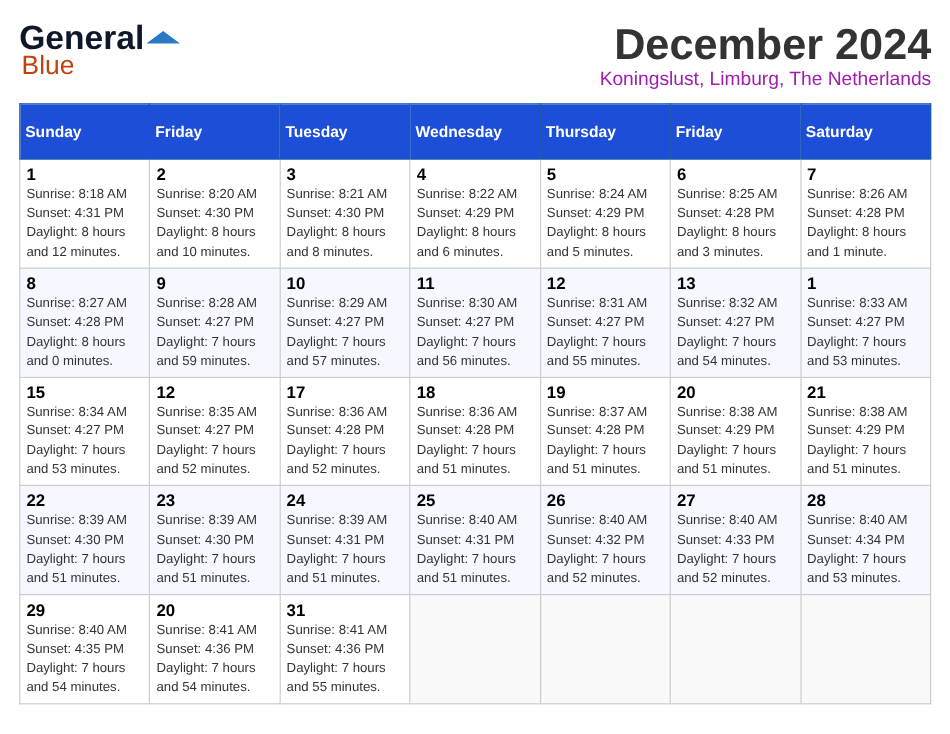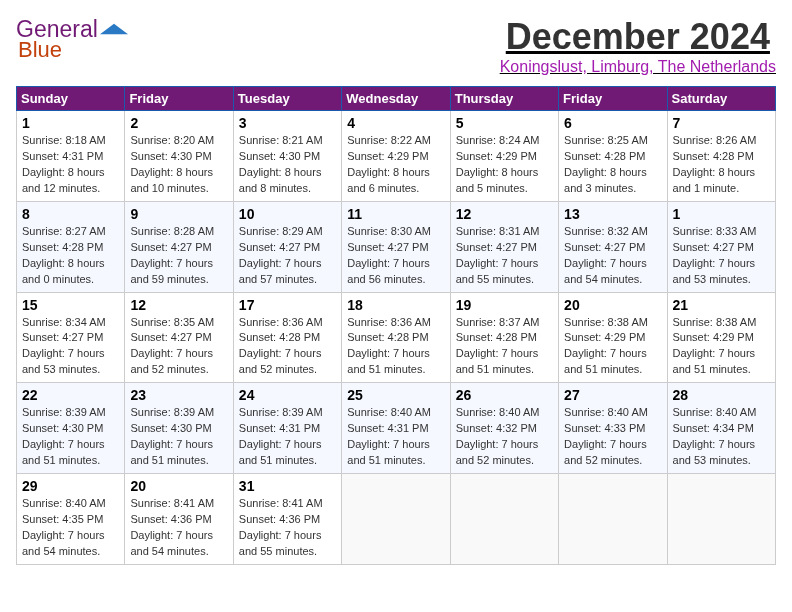--- a/index.html
+++ b/index.html
@@ -21,43 +21,42 @@
       flex-direction: column;
       align-items: flex-start;
     }
     .logo-arrow {
       width: 28px;
       height: 14px;
       margin-top: -4px;
       margin-left: 52px;
     }
     .title-area {
-      text-align: center;
-      text-decoration: underline;
+      text-align: right;
     }
     .month-title {
       font-size: 36px;
       font-weight: bold;
       color: #333;
     }
     .location-title {
       font-size: 16px;
       color: #a21caf;
     }
     .calendar {
       width: 100%;
       border-collapse: collapse;
       font-size: 11px;
     }
     .calendar thead tr th {
-      background: #701a75;
+      background: #1d4ed8;
       color: #fff;
       font-size: 13px;
       font-weight: bold;
-      padding: 4px 4px;
+      padding: 15px 4px;
       text-align: left;
       border: 1px solid #1a5aad;
     }
     .calendar tbody tr td {
       vertical-align: top;
       border: 1px solid #ccc;
       padding: 4px 5px;
       background: #fff;
       min-width: 100px;
       min-height: 80px;
@@ -79,21 +78,21 @@
     .empty-cell {
       background: #f9f9f9 !important;
     }
   </style>
 </head>
 <body>
 
 <div class="header-area">
   <div class="logo">
     <div style="display:flex; align-items:center;">
-      <span style="font-size:23px; font-weight:normal; color:#701a75;">General</span>
+      <span style="font-size:28px; font-weight:bold; color:#0f172a;">General</span>
       <svg class="logo-arrow" viewBox="0 0 32 16" style="margin-left:2px; margin-top:-2px;">
         <polygon points="0,14 16,2 32,14" fill="#2979c4"></polygon>
       </svg>
     </div>
     <span style="font-size:22px; font-weight:normal; color:#c2410c; margin-top:-6px; margin-left:2px;text-align:right;">Blue</span>
   </div>
   <div class="title-area">
     <div class="month-title">December 2024</div>
     <div class="location-title">Koningslust, Limburg, The Netherlands</div>
   </div>

